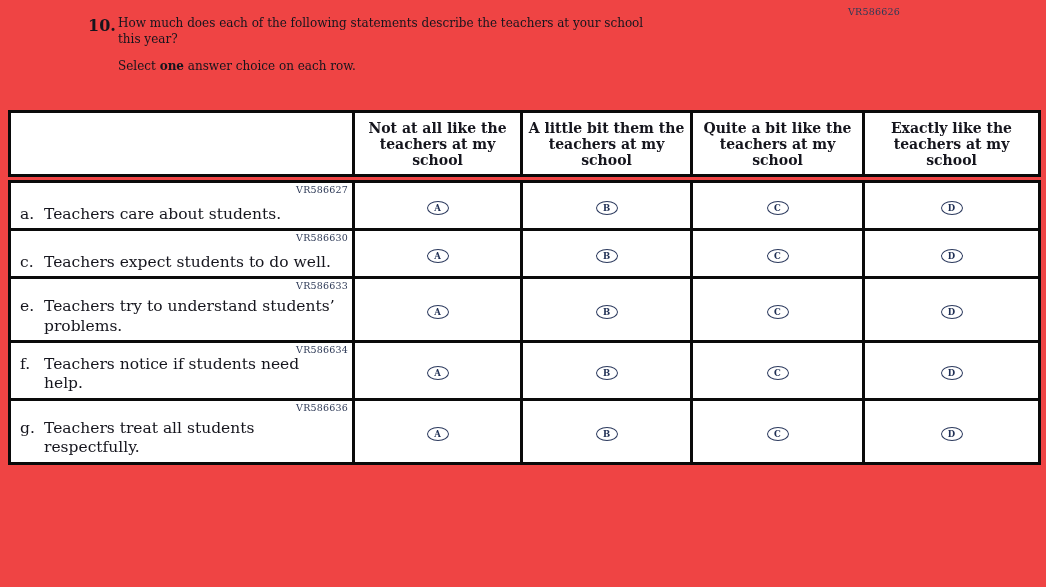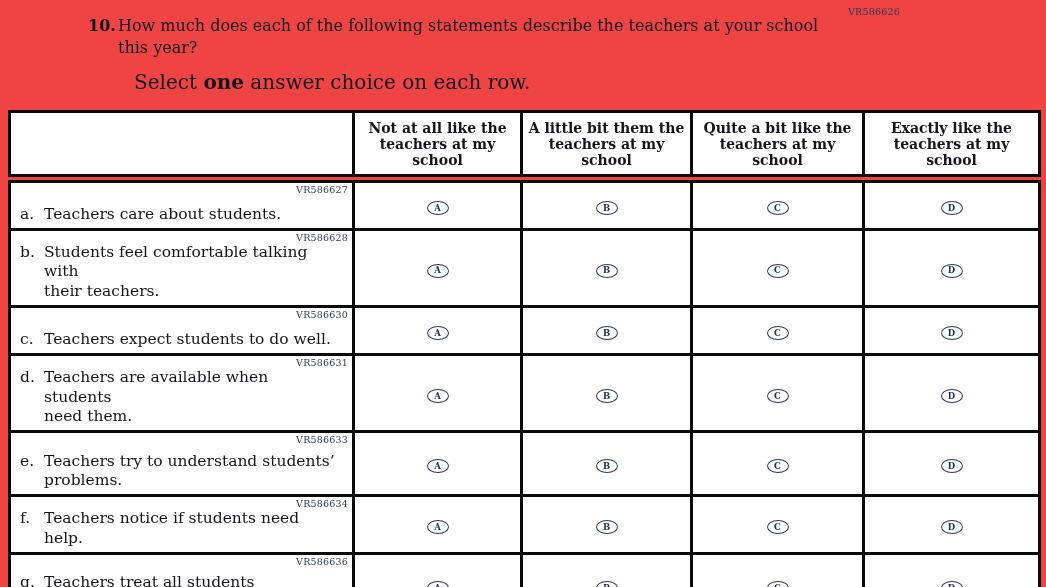--- a/index.html
+++ b/index.html
@@ -11,22 +11,22 @@
     color:#15151d;
     overflow:hidden;
   }
   .form-code{
     position:absolute;left:848px;top:6px;
     font-size:9.5px;color:#2e3a57;letter-spacing:.2px;
   }
   .question{position:absolute;left:88px;top:15px;}
   .q-line{display:flex;}
   .q-num{font-weight:bold;font-size:16px;width:30px;flex:0 0 30px;line-height:1.35;}
-  .q-stem{font-size:16px;line-height:1.35;white-space:pre-line;max-width:770px;}
-  .q-instr{margin-top:12px;margin-left:46px;font-size:20px;}
+  .q-stem{font-size:12px;line-height:1.35;white-space:pre-line;max-width:770px;}
+  .q-instr{margin-top:12px;margin-left:30px;font-size:12px;}
   .q-instr .bold{font-weight:bold;}
 
   .table-area{position:absolute;left:8px;top:110px;width:892px;}
   table{border-collapse:collapse;table-layout:fixed;width:1030px;background:#fff;}
   col.c-stmt{width:344px;}
   col.c1{width:168px;}
   col.c2{width:170px;}
   col.c3{width:172px;}
   col.c4{width:176px;}
 
@@ -120,54 +120,26 @@
               <div class="stmt-line">
                 <span class="row-letter">a.</span>
                 <span class="row-text">Teachers care about students.</span>
               </div>
             </td>
             <td class="opt"><span class="bubble">A</span></td>
             <td class="opt"><span class="bubble">B</span></td>
             <td class="opt"><span class="bubble">C</span></td>
             <td class="opt"><span class="bubble">D</span></td>
           </tr>
-          <tr class="tall">
-            <td class="stmt">
-              <span class="vr">VR586628</span>
-              <div class="stmt-line">
-                <span class="row-letter">b.</span>
-                <span class="row-text">Students feel comfortable talking with
-their teachers.</span>
-              </div>
-            </td>
-            <td class="opt"><span class="bubble">A</span></td>
-            <td class="opt"><span class="bubble">B</span></td>
-            <td class="opt"><span class="bubble">C</span></td>
-            <td class="opt"><span class="bubble">D</span></td>
-          </tr>
           <tr class="short">
             <td class="stmt">
               <span class="vr">VR586630</span>
               <div class="stmt-line">
                 <span class="row-letter">c.</span>
                 <span class="row-text">Teachers expect students to do well.</span>
-              </div>
-            </td>
-            <td class="opt"><span class="bubble">A</span></td>
-            <td class="opt"><span class="bubble">B</span></td>
-            <td class="opt"><span class="bubble">C</span></td>
-            <td class="opt"><span class="bubble">D</span></td>
-          </tr>
-          <tr class="tall">
-            <td class="stmt">
-              <span class="vr">VR586631</span>
-              <div class="stmt-line">
-                <span class="row-letter">d.</span>
-                <span class="row-text">Teachers are available when students
-need them.</span>
               </div>
             </td>
             <td class="opt"><span class="bubble">A</span></td>
             <td class="opt"><span class="bubble">B</span></td>
             <td class="opt"><span class="bubble">C</span></td>
             <td class="opt"><span class="bubble">D</span></td>
           </tr>
           <tr class="tall">
             <td class="stmt">
               <span class="vr">VR586633</span>

